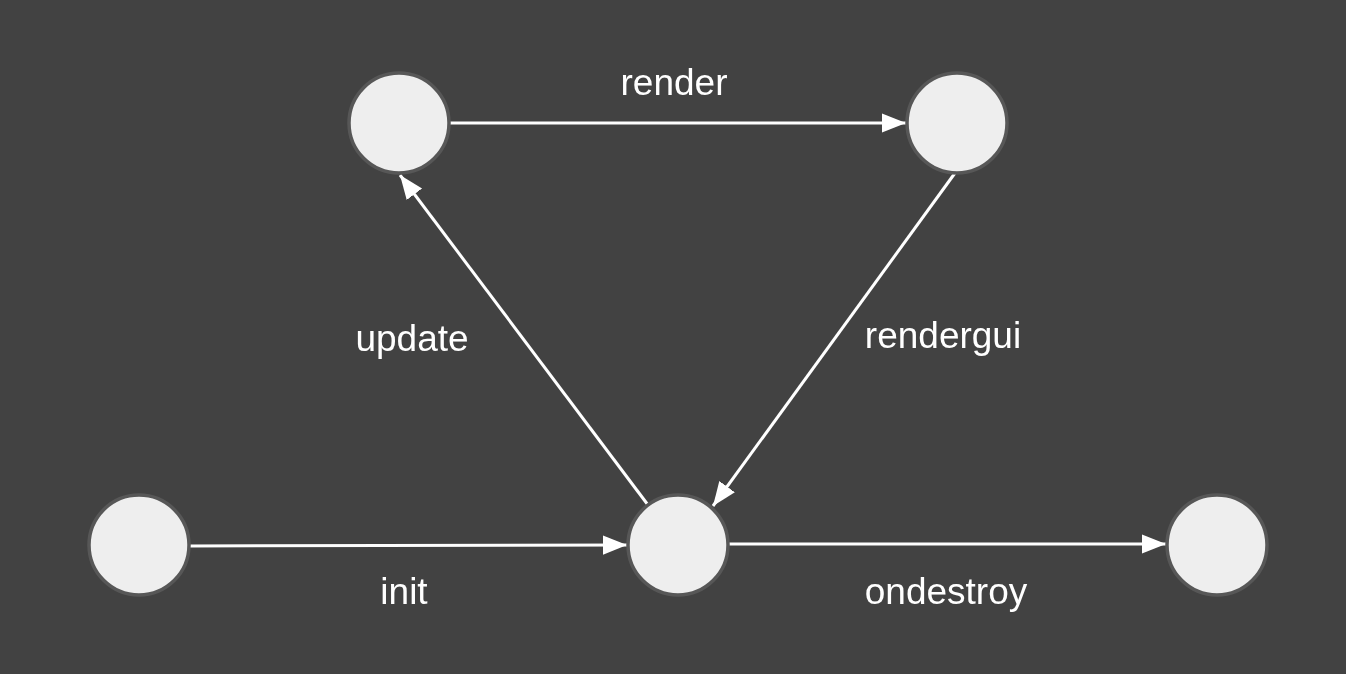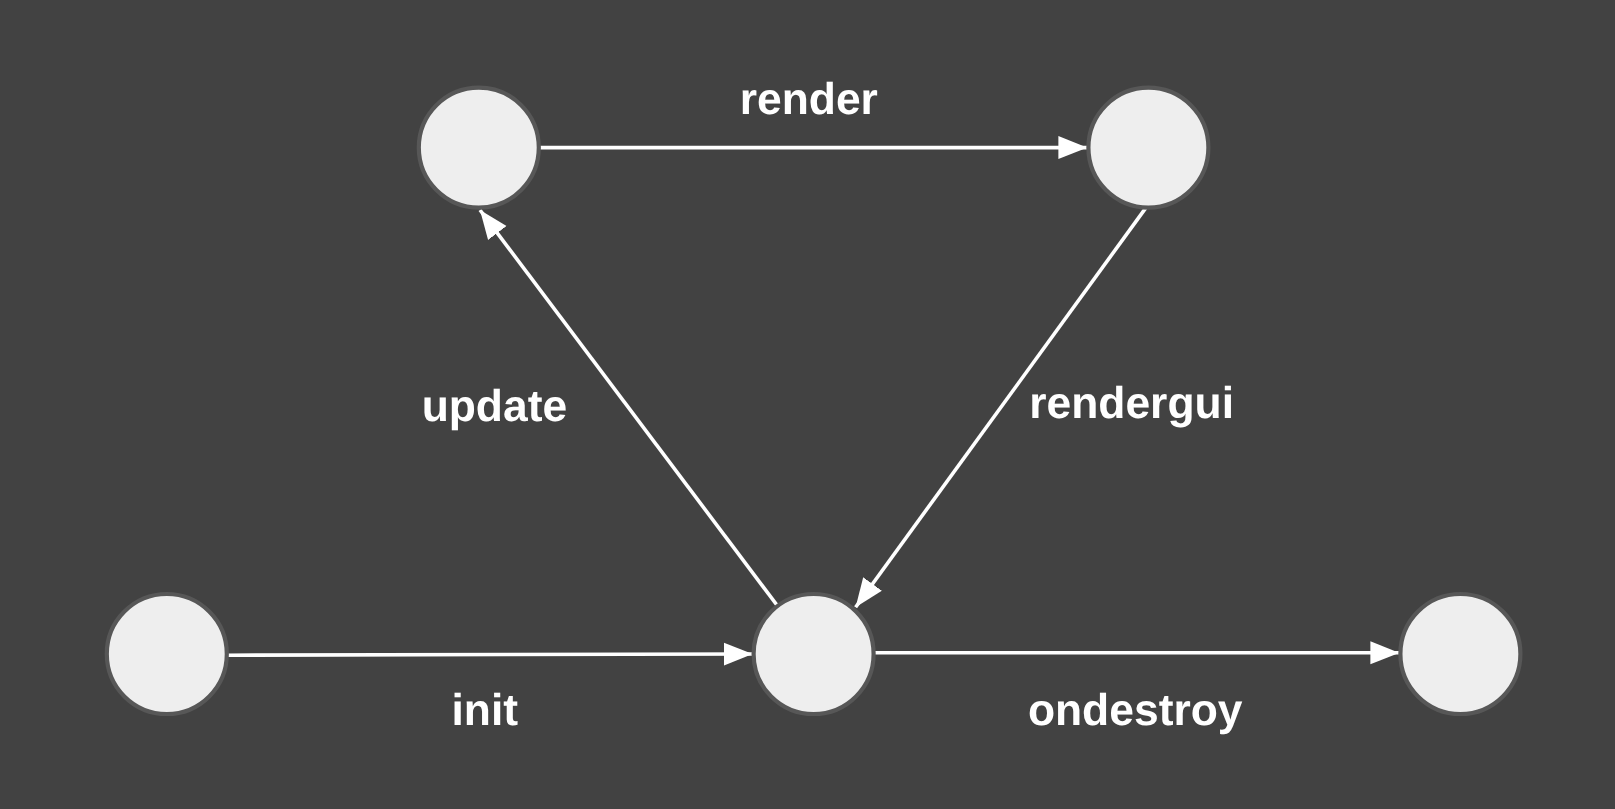--- a/index.html
+++ b/index.html
@@ -10,21 +10,20 @@
     width: 1346px;
     height: 674px;
     overflow: hidden;
     background: #424242;
     font-family: "Liberation Sans", sans-serif;
   }
   #diagram-wrap {
     position: relative;
     width: 1346px;
     height: 674px;
-    font-weight: bold;
   }
   svg { display: block; }
   .edge-line {
     stroke: #ffffff;
     stroke-width: 3;
     fill: none;
   }
   .node-circle {
     fill: #eeeeee;
     stroke: #575757;

